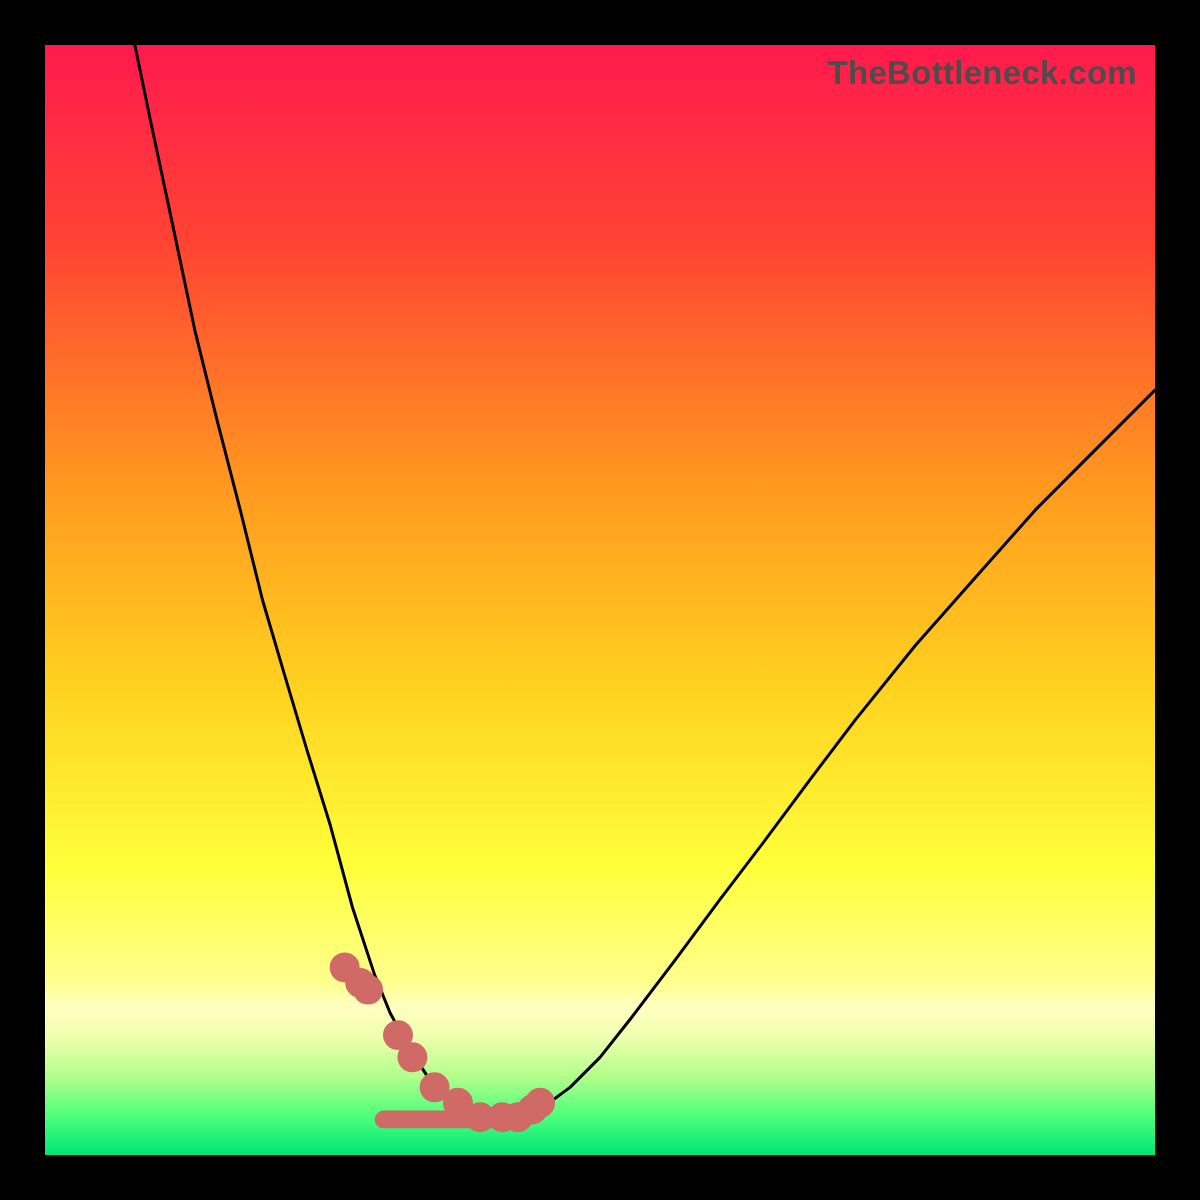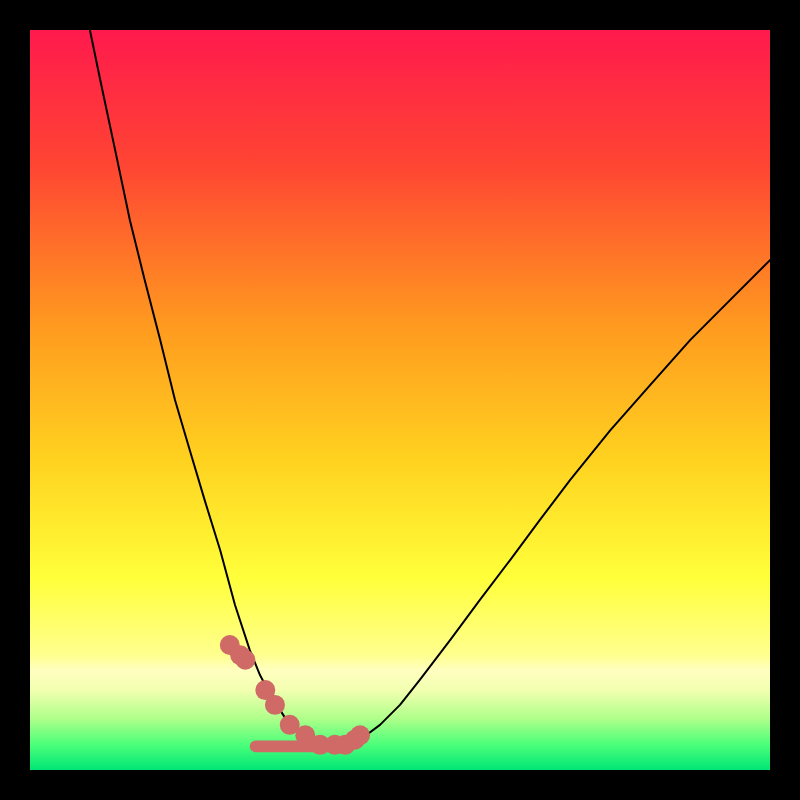--- a/index.html
+++ b/index.html
@@ -84,14 +84,15 @@
           <circle cx="259.74" cy="694.86" r="9.990000000000002" fill="#cf6a66"></circle>
           <circle cx="275.28000000000003" cy="705.22" r="9.990000000000002" fill="#cf6a66"></circle>
           <circle cx="290.08" cy="714.84" r="9.990000000000002" fill="#cf6a66"></circle>
           <circle cx="304.88000000000005" cy="714.84" r="9.990000000000002" fill="#cf6a66"></circle>
           <circle cx="315.24" cy="714.84" r="9.990000000000002" fill="#cf6a66"></circle>
           <circle cx="324.86" cy="709.66" r="9.990000000000002" fill="#cf6a66"></circle>
           <circle cx="330.04" cy="705.22" r="9.990000000000002" fill="#cf6a66"></circle>
         </g>
     </svg>
 
+    <div class="watermark">TheBottleneck.com</div>
   </div>
 </div>
 
 </body></html>

